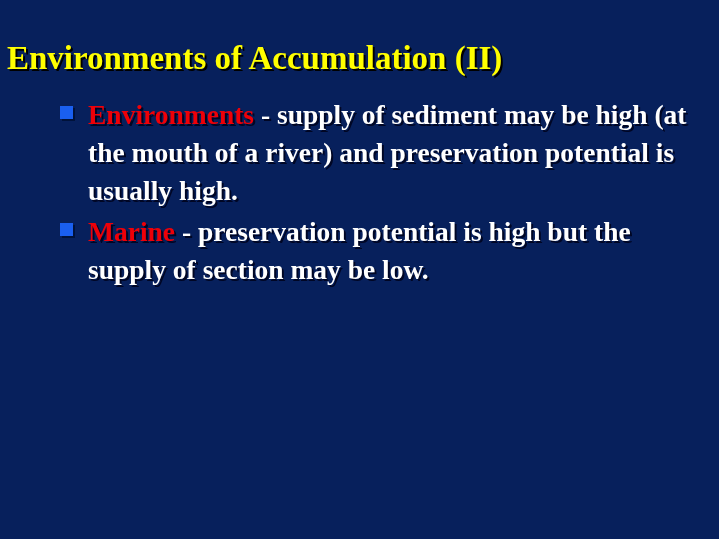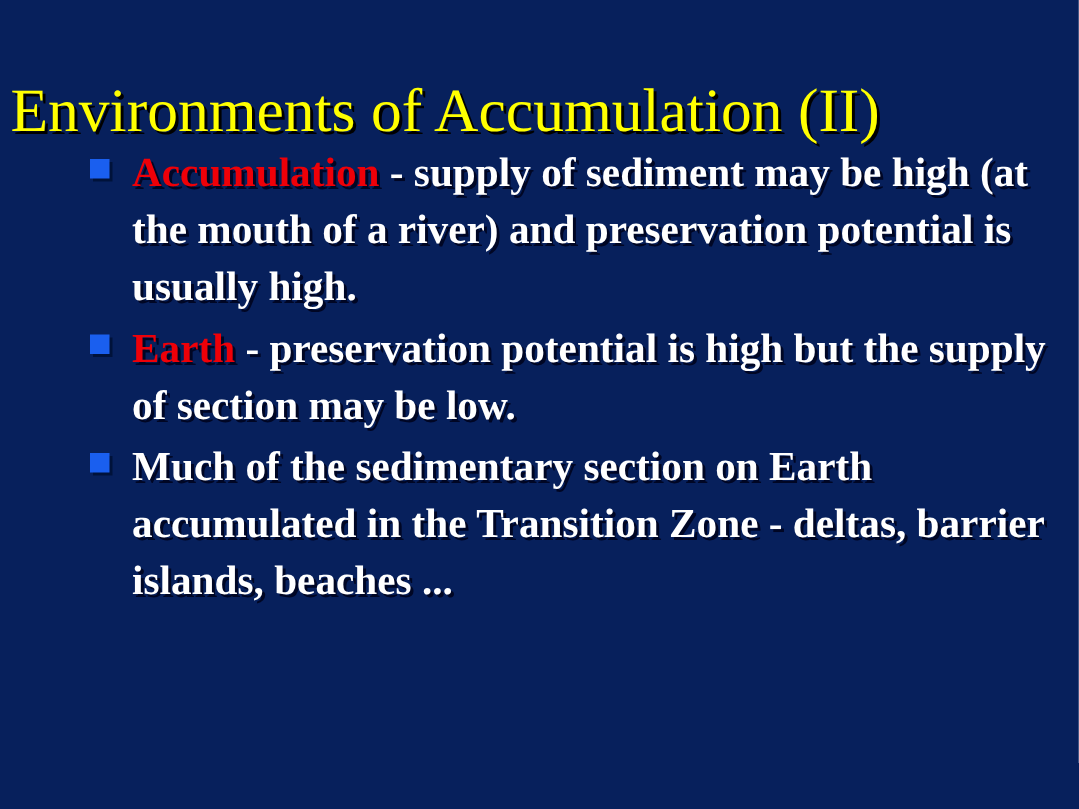--- a/index.html
+++ b/index.html
@@ -19,25 +19,25 @@
     height: 539px;
     background: #07205C;
     box-sizing: border-box;
     overflow: hidden;
   }
 
   
   #slide-title {
     position: absolute;
     left: 7px;
-    top: 50px;
+    top: 35px;
     width: 705px;
-    font-size: 41px;
+    font-size: 33px;
     line-height: 46px;
-    font-weight: normal;
+    font-weight: bold;
     color: #FFFF00;
     letter-spacing: 0px;
     white-space: nowrap;
     text-shadow: 2px 2px 0 #000000;
   }
 
   
   #bullet-list {
     position: absolute;
     left: 58px;
@@ -78,28 +78,24 @@
 <body>
 
 <div id="slide">
 
   <div id="slide-title">Environments of Accumulation (II)</div>
 
   <div id="bullet-list">
 
     <div class="bullet-row">
       <span class="bullet-marker"></span>
-      <span class="bullet-text"><span class="kw">Accumulation</span><span> - supply of sediment may be high (at the mouth of a river) and preservation potential is usually high.</span></span>
+      <span class="bullet-text"><span class="kw">Environments</span><span> - supply of sediment may be high (at the mouth of a river) and preservation potential is usually high.</span></span>
     </div>
 
     <div class="bullet-row">
       <span class="bullet-marker"></span>
-      <span class="bullet-text"><span class="kw">Earth</span><span> - preservation potential is high but the supply of section may be low.</span></span>
+      <span class="bullet-text"><span class="kw">Marine</span><span> - preservation potential is high but the supply of section may be low.</span></span>
     </div>
 
-    <div class="bullet-row">
-      <span class="bullet-marker"></span>
-      <span class="bullet-text"><span class="kw"></span><span>Much of the sedimentary section on Earth accumulated in the Transition Zone - deltas, barrier islands, beaches ...</span></span>
-    </div>
 
 
   </div>
 </div>
 
 </body></html>

